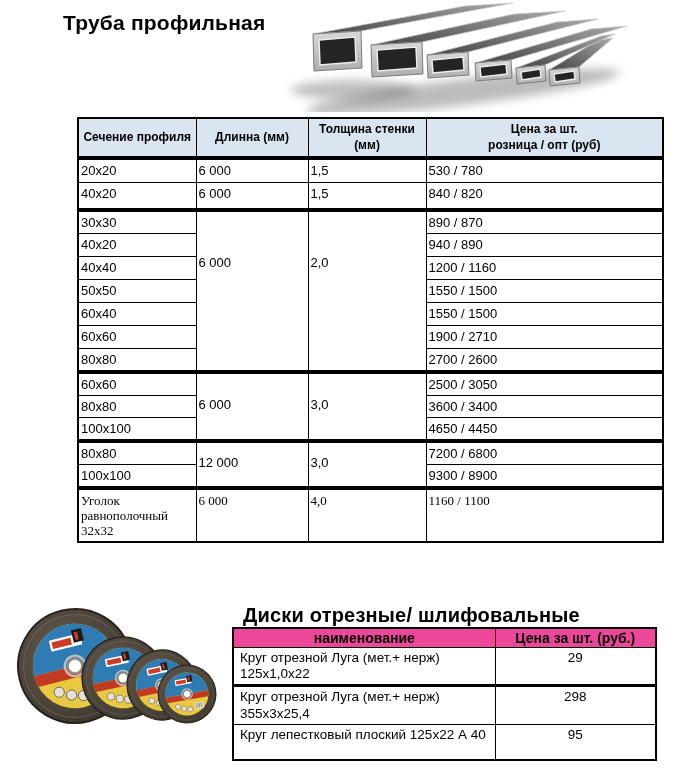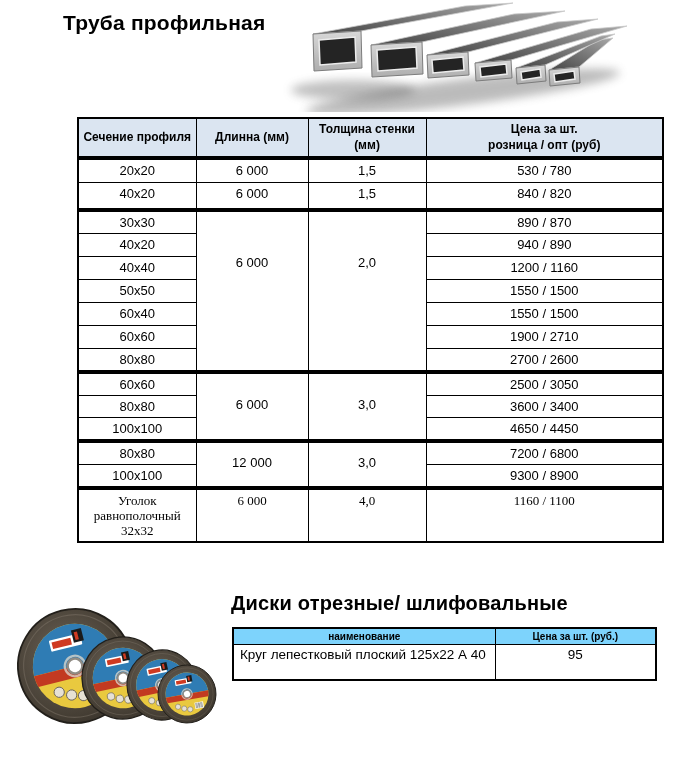--- a/index.html
+++ b/index.html
@@ -6,52 +6,52 @@
   .page{
     position:relative;width:678px;height:775px;background:#ffffff;
     font-family:"Liberation Sans", sans-serif;color:#000;overflow:hidden;
   }
   .title1{
     position:absolute;left:55px;top:3px;font-size:21px;font-weight:bold;
     letter-spacing:0.2px;margin:8px;
   }
   .title2{
     position:absolute;left:231px;top:592px;font-size:20px;font-weight:bold;
-    letter-spacing:0.2px;margin:0;
+    letter-spacing:0.2px;margin:12px;
   }
   .pipes-img{position:absolute;left:283px;top:0;}
   .discs-img{position:absolute;left:12px;top:588px;}
 
   
   table.t1{
     position:absolute;left:77px;top:117px;width:585px;
     border-collapse:collapse;table-layout:fixed;border:2px solid #000;
   }
   .t1 th{
     background:#dbe5f1;font-size:12px;font-weight:bold;text-align:center;
     vertical-align:middle;border:1px solid #000;border-bottom:4px solid #000;
     padding:3px 2px;line-height:1.3;height:30px;
   }
   .t1 td{
-    border:1px solid #000;font-size:13px;text-align:center;
+    border:1px solid #000;font-size:13px;
     vertical-align:top;padding:4px 2px 2px 2px;line-height:1.15;
   }
   .t1 tr.gs > td{border-top:4px solid #000;}
   .t1 td.m{vertical-align:middle;padding-top:0;}
   .t1 td.mh{vertical-align:top;padding-top:44px;}
   tr.r26{height:24px;} tr.r30{height:28px;} tr.r25{height:23px;}
   tr.r24{height:22px;} tr.r44{height:42px;font-family:Liberation Serif, serif;}
 
   
   table.t2{
     position:absolute;left:232px;top:627px;width:423px;
     border-collapse:collapse;table-layout:fixed;border:2px solid #000;
   }
   .t2 th{
-    background:#7dd3fc;font-size:10px;font-weight:bold;text-align:center;
+    background:#ec4899;font-size:14px;font-weight:bold;text-align:center;
     border:1px solid #000;padding:1px 2px;height:13px;
   }
   .t2 td{
     border:1px solid #000;font-size:13.5px;vertical-align:top;
     padding:2px 2px 2px 6px;height:20px;line-height:1.2;
   }
   .t2 td.price{text-align:center;padding:2px;}
   .t2 tr.thick > td{border-top:3px solid #000;}
   .t2 tr.last > td{height:30px;}
 
@@ -256,20 +256,28 @@
       <col style="width:262px">
         <col style="width:161px">
     </colgroup>
     <thead>
       <tr>
         <th>наименование</th>
         <th>Цена за шт. (руб.)</th>
       </tr>
     </thead>
     <tbody>
+      <tr>
+        <td>Круг отрезной Луга (мет.+ нерж) 125х1,0х22</td>
+        <td class="price">29</td>
+      </tr>
+      <tr class="thick">
+        <td>Круг отрезной Луга (мет.+ нерж) 355х3х25,4</td>
+        <td class="price">298</td>
+      </tr>
       <tr class="last">
         <td>Круг лепестковый плоский 125х22 А 40</td>
         <td class="price">95</td>
       </tr>
     </tbody>
   </table>
 
 </div>
 
 </body></html>

